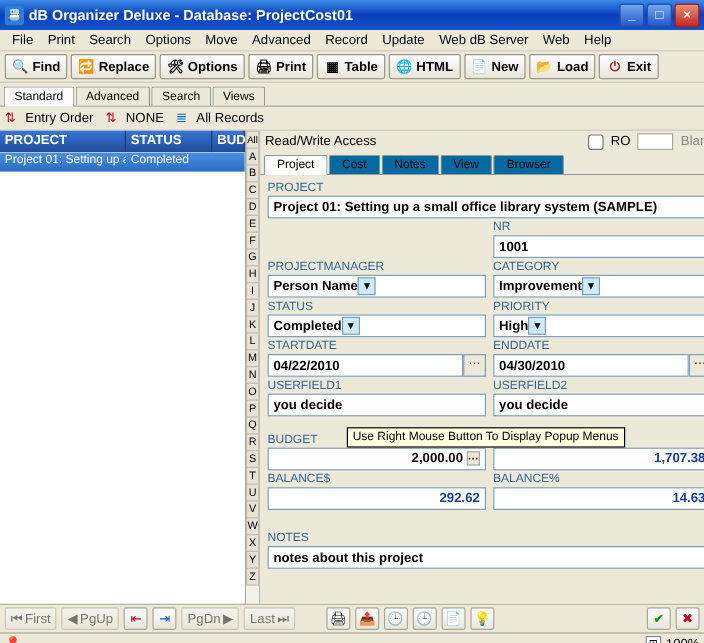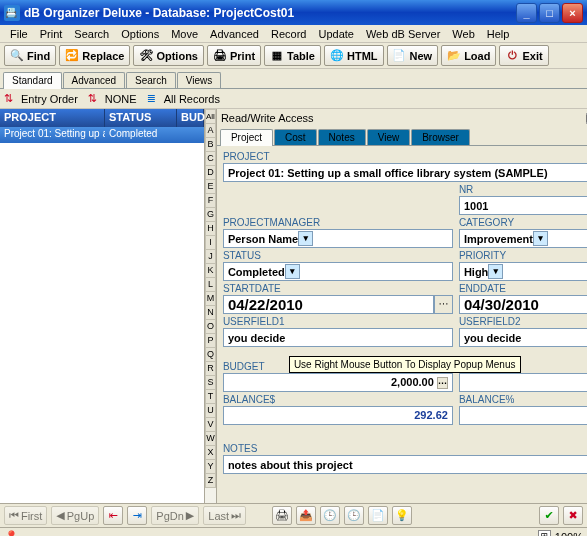--- a/index.html
+++ b/index.html
@@ -52,21 +52,21 @@
 .dtab.active { background:#fcfcfa; padding-bottom:3px; margin-bottom:-1px;}
 
 .form { flex:1; background:#ece9d8; padding:3px 6px; overflow:hidden;}
 .flbl { color:#336699; font-size:10px; margin-top:2px; margin-bottom:1px;}
 .ffield { width:100%; height:19px; border:1px solid #7f9db9; background:white; padding:2px 4px; font-size:11px; font-weight:bold;}
 .frow2 { display:flex; gap:6px; }
 .frow2 > div { flex:1; }
 .fsel { width:100%; height:19px; border:1px solid #7f9db9; background:white; padding:2px 4px; font-size:11px; font-weight:bold; display:flex; align-items:center; justify-content:flex-start;}
 .fsel .dd { width:15px; height:15px; background:#cdeafe; border:1px solid #7f9db9; text-align:center; font-size:9px; line-height:13px;}
 .fdate { display:flex;}
-.fdate input { flex:1; height:19px; border:1px solid #7f9db9; background:white; padding:2px 4px; font-size:15px; font-weight:bold;}
+.fdate input { flex:1; height:19px; border:1px solid #7f9db9; background:white; padding:2px 4px; font-size:11px; font-weight:bold;}
 .fdate .db { width:19px; height:19px; border:1px solid #7f9db9; background:#ece9d8; text-align:center; font-size:10px; line-height:15px;}
 .fnum { width:100%; height:19px; border:1px solid #7f9db9; background:white; padding:2px 4px; font-size:11px; font-weight:bold; text-align:right; display:flex; justify-content:space-between;}
 .fnum .nb { width:15px; height:15px; background:#ece9d8;border:1px solid #aca899;font-size:9px;}
 .tooltip { position:absolute; background:#ffffe1; border:1px solid #000; padding:2px 4px; font-size:10px; z-index:10; pointer-events:none;}
 
 .navbar { height:24px; background:#ece9d8; display:flex; align-items:center; padding:2px 4px; gap:4px; border-top:1px solid #aca899;}
 .nbtn { height:19px; border:1px solid #aca899; background:linear-gradient(to bottom,#fefefe,#e8e5d9); padding:0 4px; font-size:10px; display:flex; align-items:center; gap:2px; border-radius:2px;}
 .nbtn.disabled { opacity:0.5;}
 .ibtn { width:20px; height:19px; border:1px solid #aca899; background:linear-gradient(to bottom,#fefefe,#e8e5d9); display:flex;align-items:center;justify-content:center; font-size:11px; border-radius:2px;}
 

